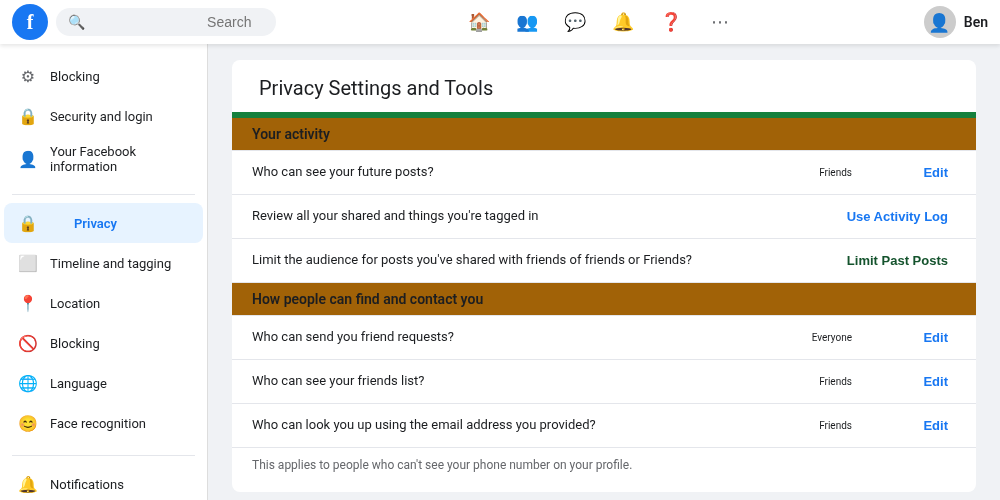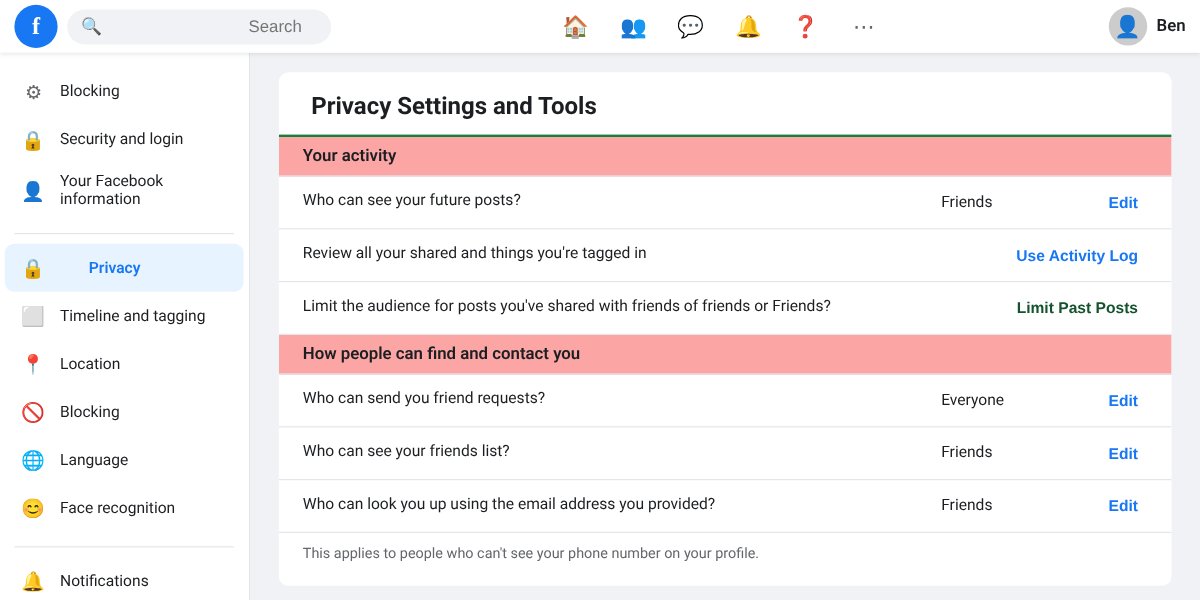--- a/index.html
+++ b/index.html
@@ -42,30 +42,30 @@
     .sidebar-item.active { background: #e7f3ff; color: #1877f2; }
     .sidebar-item.active .sidebar-label { color: #1877f2; font-weight: 600; padding-left: 24px; }
     .sidebar-icon { width: 24px; height: 24px; display: flex; align-items: center; justify-content: center; font-size: 16px; color: #65676b; flex-shrink: 0; }
     .sidebar-item.active .sidebar-icon { color: #1877f2; }
     .sidebar-label { font-size: 13px; color: #1c1e21; }
     .sidebar-divider { height: 1px; background: #e4e6eb; margin: 4px 12px; }
 
     
     .main-content { flex: 1; overflow-y: auto; padding: 16px 24px; background: #f0f2f5; }
     .main-card { background: #fff; border-radius: 8px; padding: 0; overflow: hidden; }
-    .main-title { font-size: 20px; font-weight: 700; padding: 16px 27px 12px; border-bottom: 2px solid #15803d; }
+    .main-title { font-size: 20px; font-weight: 400; padding: 16px 27px 12px; border-bottom: 6px solid #15803d; }
     .settings-row {
-      display: flex; align-items: center; border-bottom: 1px solid #e4e6eb; padding: 10px 20px; gap: 12px;
+      display: flex; align-items: center; border-bottom: 1px solid #e4e6eb; padding: 10px 20px; gap: 24px;
     }
     .settings-row:last-child { border-bottom: none; }
     .row-section-header {
-      background: #fca5a5; padding: 8px 20px; font-weight: 600; font-size: 14px; border-bottom: 1px solid #e4e6eb;
+      background: #a16207; padding: 8px 20px; font-weight: 600; font-size: 14px; border-bottom: 1px solid #e4e6eb;
     }
     .row-label { flex: 1; font-size: 13px; color: #1c1e21; line-height: 1.4; }
-    .row-value { min-width: 80px; font-size: 13px; color: #1c1e21; }
+    .row-value { min-width: 80px; font-size: 10px; color: #1c1e21; text-align: right; }
     .row-action { min-width: 80px; text-align: right; text-decoration: underline; }
     .edit-btn {
       background: none; border: none; color: #1877f2; font-size: 13px; font-weight: 600; cursor: pointer; padding: 4px 8px; border-radius: 6px;
     }
     .log-btn {
       background: none; border: none; color: #1877f2; font-size: 13px; font-weight: 600; cursor: pointer; padding: 4px 8px; border-radius: 6px; white-space: nowrap;
     }
     .limit-btn {
       background: none; border: none; color: #14532d; font-size: 13px; font-weight: 600; cursor: pointer; padding: 4px 8px; border-radius: 6px; white-space: nowrap;
     }

